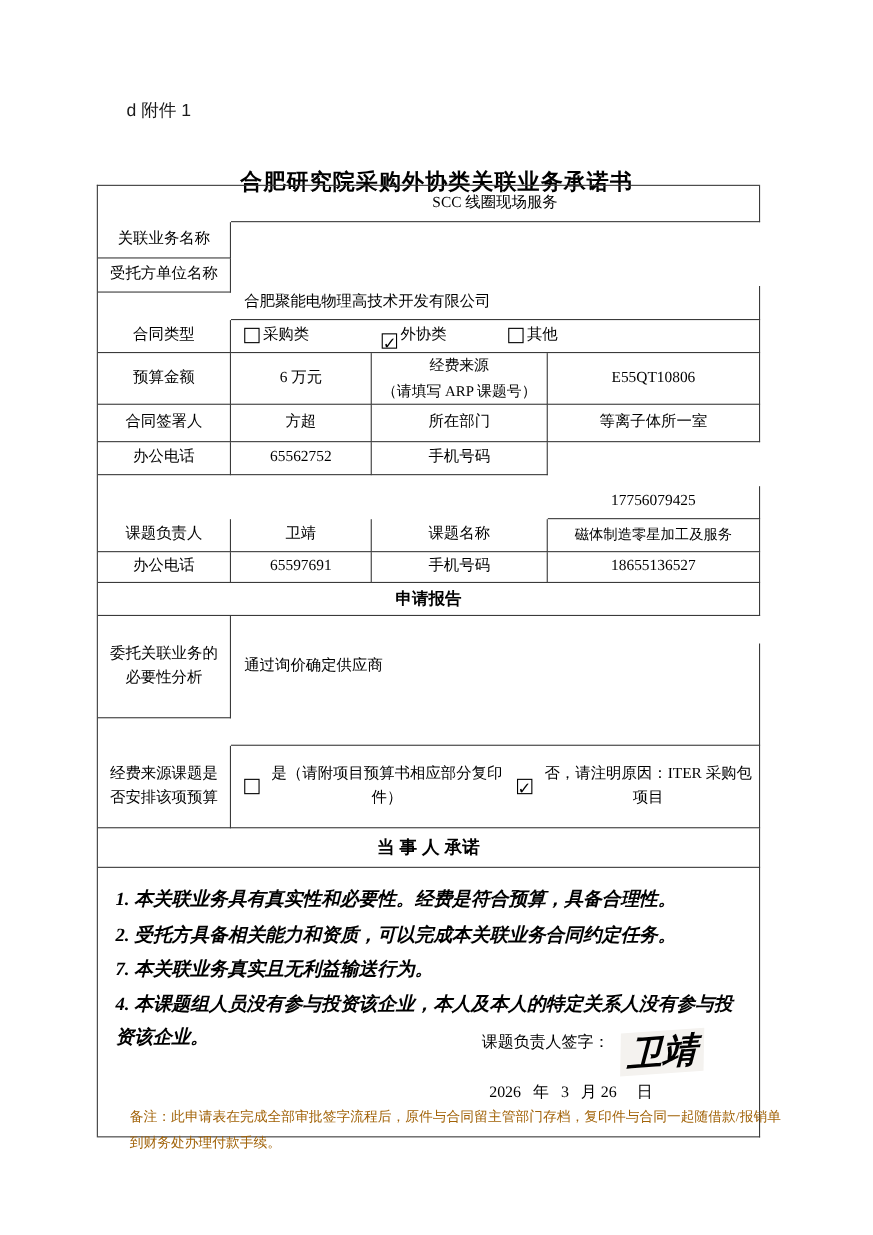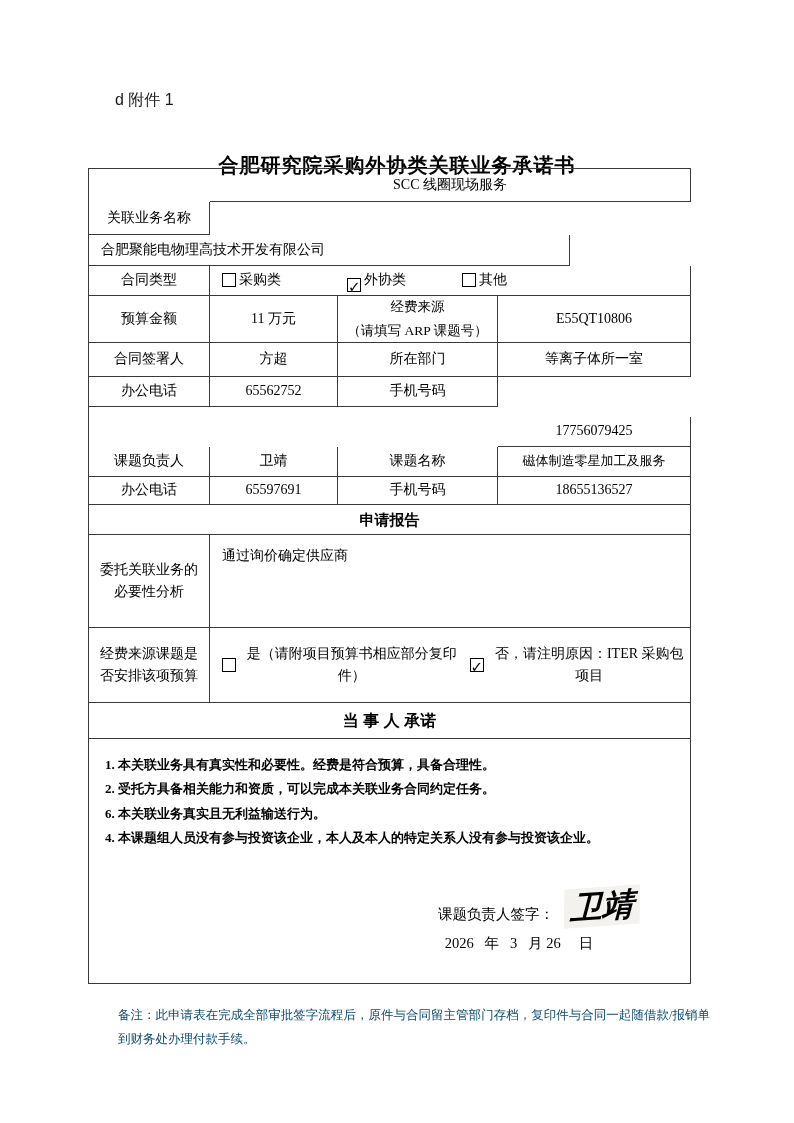--- a/index.html
+++ b/index.html
@@ -34,21 +34,21 @@
     border-bottom: 1px solid #3a3a3a;
     box-sizing: border-box;
     display: flex; align-items: center; justify-content: center;
     text-align: center;
     line-height: 1.6;
     overflow: hidden;
   }
   .c1 { width: 121px; } .c2 { width: 128px; } .c3 { width: 160px; } .c4 { width: 193px; }
   .cspan { width: 481px; }  
   .cfull { width: 602px; }
-  .left-al { justify-content: flex-start; text-align: left; padding-left: 12px; }
+  .left-al { justify-content: flex-start; text-align: left; padding-left: 12px; margin-top: 25px; }
   .top-al { align-items: flex-start; padding-top: 10px; }
   .hdr {
     font-family: "Liberation Sans", sans-serif;
     font-weight: bold; font-size: 15px;
   }
   .small2line { font-size: 13.5px; line-height: 1.8; padding: 2px 6px; }
   .checkbox {
     display: inline-block; width: 12px; height: 12px;
     border: 1.5px solid #000; position: relative;
     vertical-align: -1px; margin-right: 3px;
@@ -67,57 +67,58 @@
   .budget-opts {
     display: flex; flex-direction: row; justify-content: center;
     width: 100%; padding-left: 12px; gap: 7px;
   }
   .budget-opts .opt-row .opt-label { margin-left: 2px; }
   .promise-cell {
     position: relative; display: block; text-align: left;
   }
   .promise-list {
     padding: 14px 18px 0 16px;
-    font-weight: bold; font-size: 13px; line-height: 1.8;
+    font-weight: bold; font-size: 17px; line-height: 1.8; font-style: italic;
   }
   .promise-item { margin-bottom: 1px; }
   .sig-block {
     position: absolute; right: 50px; top: 148px;
     text-align: center; font-size: 14.5px;
   }
-  .sig-line { display: flex; align-items: flex-end; justify-content: flex-end; }
+  .sig-line { display: flex; align-items: flex-start; justify-content: flex-end; }
   .signature-hand {
     display: inline-block;
     font-size: 32px; font-weight: bold; font-style: italic;
     transform: rotate(-4deg) skewX(-5deg);
     background: #f4f2ef;
     padding: 2px 6px; margin-left: 10px;
     line-height: 1.1;
   }
   .sig-date { margin-top: 6px; margin-right: 40px; white-space: pre; }
   .footer-note {
     position: absolute; left: 118px; top: 1003px; width: 592px;
-    font-size: 12.5px; line-height: 1.95; color: #0c4a6e;
+    font-size: 12.5px; line-height: 1.95; color: #a16207;
     text-align: justify;
   }
 </style>
 </head>
 <body>
 
 <div class="attachment-label">d 附件 1</div>
 <div class="doc-title">合肥研究院采购外协类关联业务承诺书</div>
 
 <div class="form-table">
 
   <div class="trow">
     <div class="tcell c1" style="height:33px;margin-top:33px;">关联业务名称</div>
     <div class="tcell cspan" style="height:33px;">SCC 线圈现场服务</div>
   </div>
 
   <div class="trow">
+    <div class="tcell c1" style="height:31px;">受托方单位名称</div>
     <div class="tcell cspan left-al" style="height:31px;">合肥聚能电物理高技术开发有限公司</div>
   </div>
 
   <div class="trow">
     <div class="tcell c1" style="height:30px;">合同类型</div>
     <div class="tcell cspan" style="height:30px; padding:0;">
       <div class="contract-opts">
         <div class="opt-row">
           <span class="checkbox"></span>
           <span class="opt-label">采购类</span>
@@ -129,21 +130,21 @@
         <div class="opt-row">
           <span class="checkbox"></span>
           <span class="opt-label">其他</span>
         </div>
       </div>
     </div>
   </div>
 
   <div class="trow">
     <div class="tcell c1" style="height:47px;">预算金额</div>
-    <div class="tcell c2" style="height:47px;">11 万元</div>
+    <div class="tcell c2" style="height:47px;">6 万元</div>
     <div class="tcell c3 small2line" style="height:47px; flex-direction:column; justify-content:center; display:flex;">
       <div>经费来源</div>
       <div>（请填写 ARP 课题号）</div>
     </div>
     <div class="tcell c4" style="height:47px;">E55QT10806</div>
   </div>
 
   <div class="trow">
     <div class="tcell c1" style="height:34px;">合同签署人</div>
     <div class="tcell c2" style="height:34px;">方超</div>
@@ -199,21 +200,21 @@
 
   <div class="trow">
     <div class="tcell cfull hdr" style="height:36px; font-size:16px;">当 事 人 承诺</div>
   </div>
 
   <div class="trow">
     <div class="tcell cfull promise-cell" style="height:245px;">
       <div class="promise-list">
         <div class="promise-item">1. 本关联业务具有真实性和必要性。经费是符合预算，具备合理性。</div>
         <div class="promise-item">2. 受托方具备相关能力和资质，可以完成本关联业务合同约定任务。</div>
-        <div class="promise-item">6. 本关联业务真实且无利益输送行为。</div>
+        <div class="promise-item">7. 本关联业务真实且无利益输送行为。</div>
         <div class="promise-item">4. 本课题组人员没有参与投资该企业，本人及本人的特定关系人没有参与投资该企业。</div>
       </div>
       <div class="sig-block">
         <div class="sig-line">
           <span>课题负责人签字：</span>
           <span class="signature-hand">卫靖</span>
         </div>
         <div class="sig-date">2026   年   3   月 26     日</div>
       </div>
     </div>

